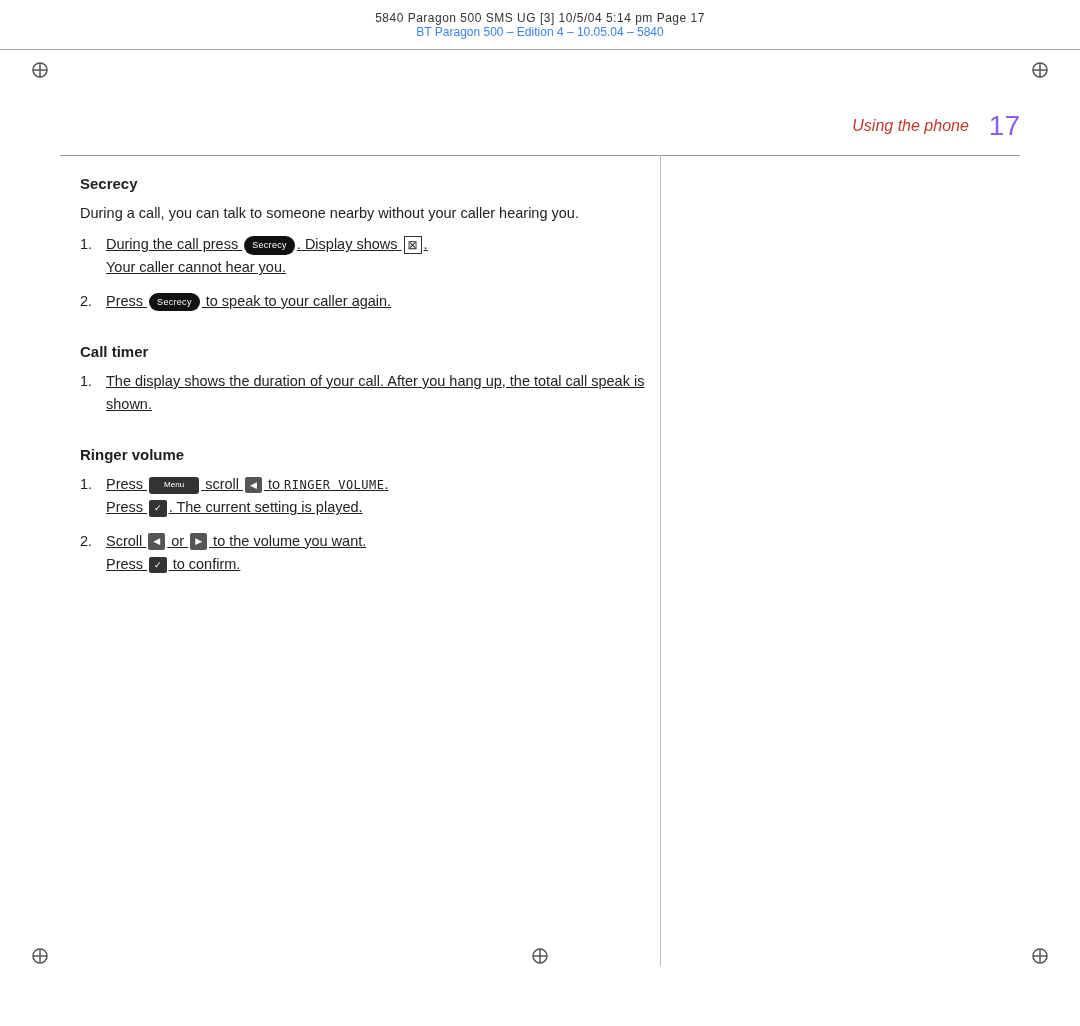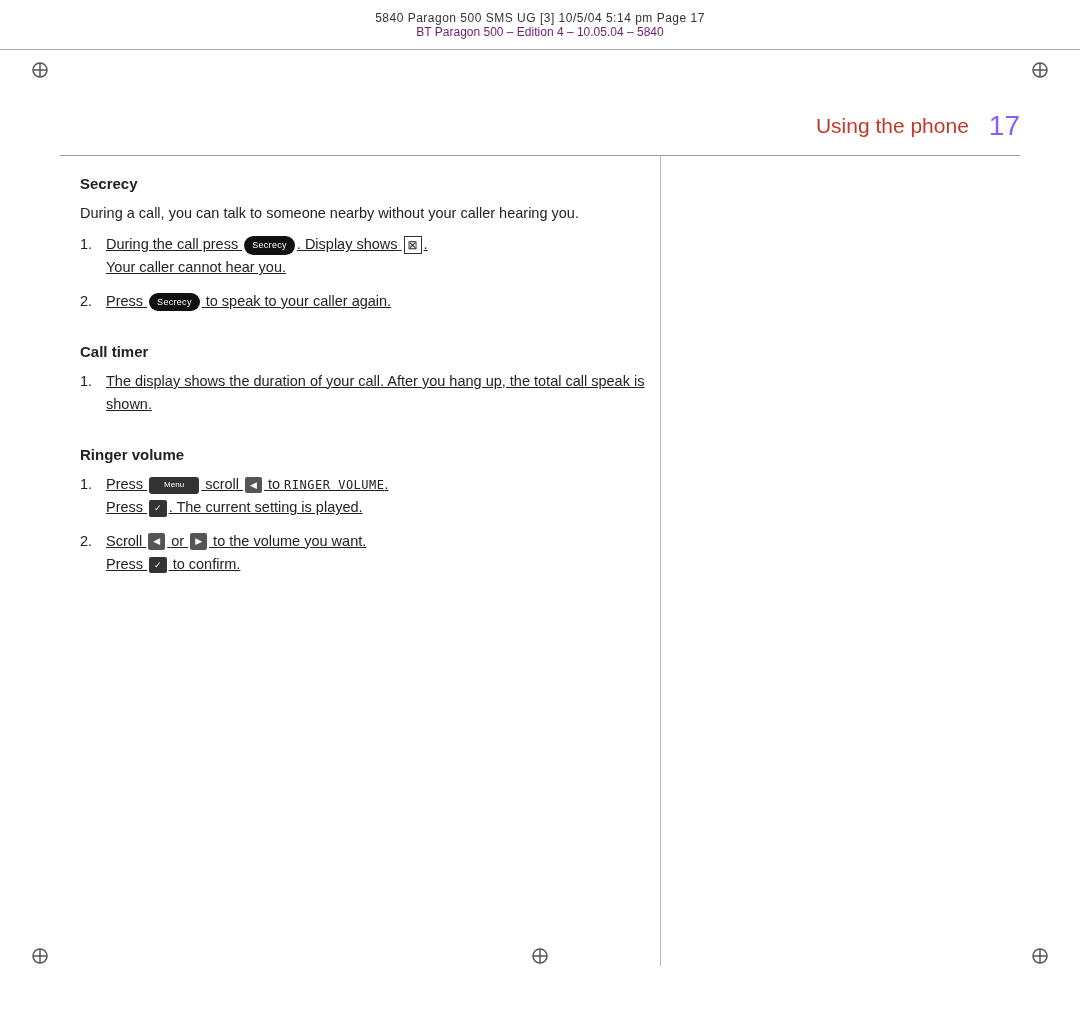--- a/index.html
+++ b/index.html
@@ -41,36 +41,37 @@
     }
 
     .header-line1 {
       font-size: 12px;
       color: #333;
       letter-spacing: 0.5px;
     }
 
     .header-line2 {
       font-size: 12px;
-      color: #701a75;
+      color: #3b82f6;
     }
 
     
     .chapter-heading {
       position: absolute;
       top: 110px;
       right: 60px;
       display: flex;
       align-items: center;
       gap: 20px;
     }
 
     .chapter-title {
       color: #c0392b;
-      font-size: 21px;
+      font-size: 16px;
+      font-style: italic;
     }
 
     .chapter-number {
       font-size: 28px;
       font-weight: normal;
       color: #8b5cf6;
     }
 
     
     .chapter-divider {

